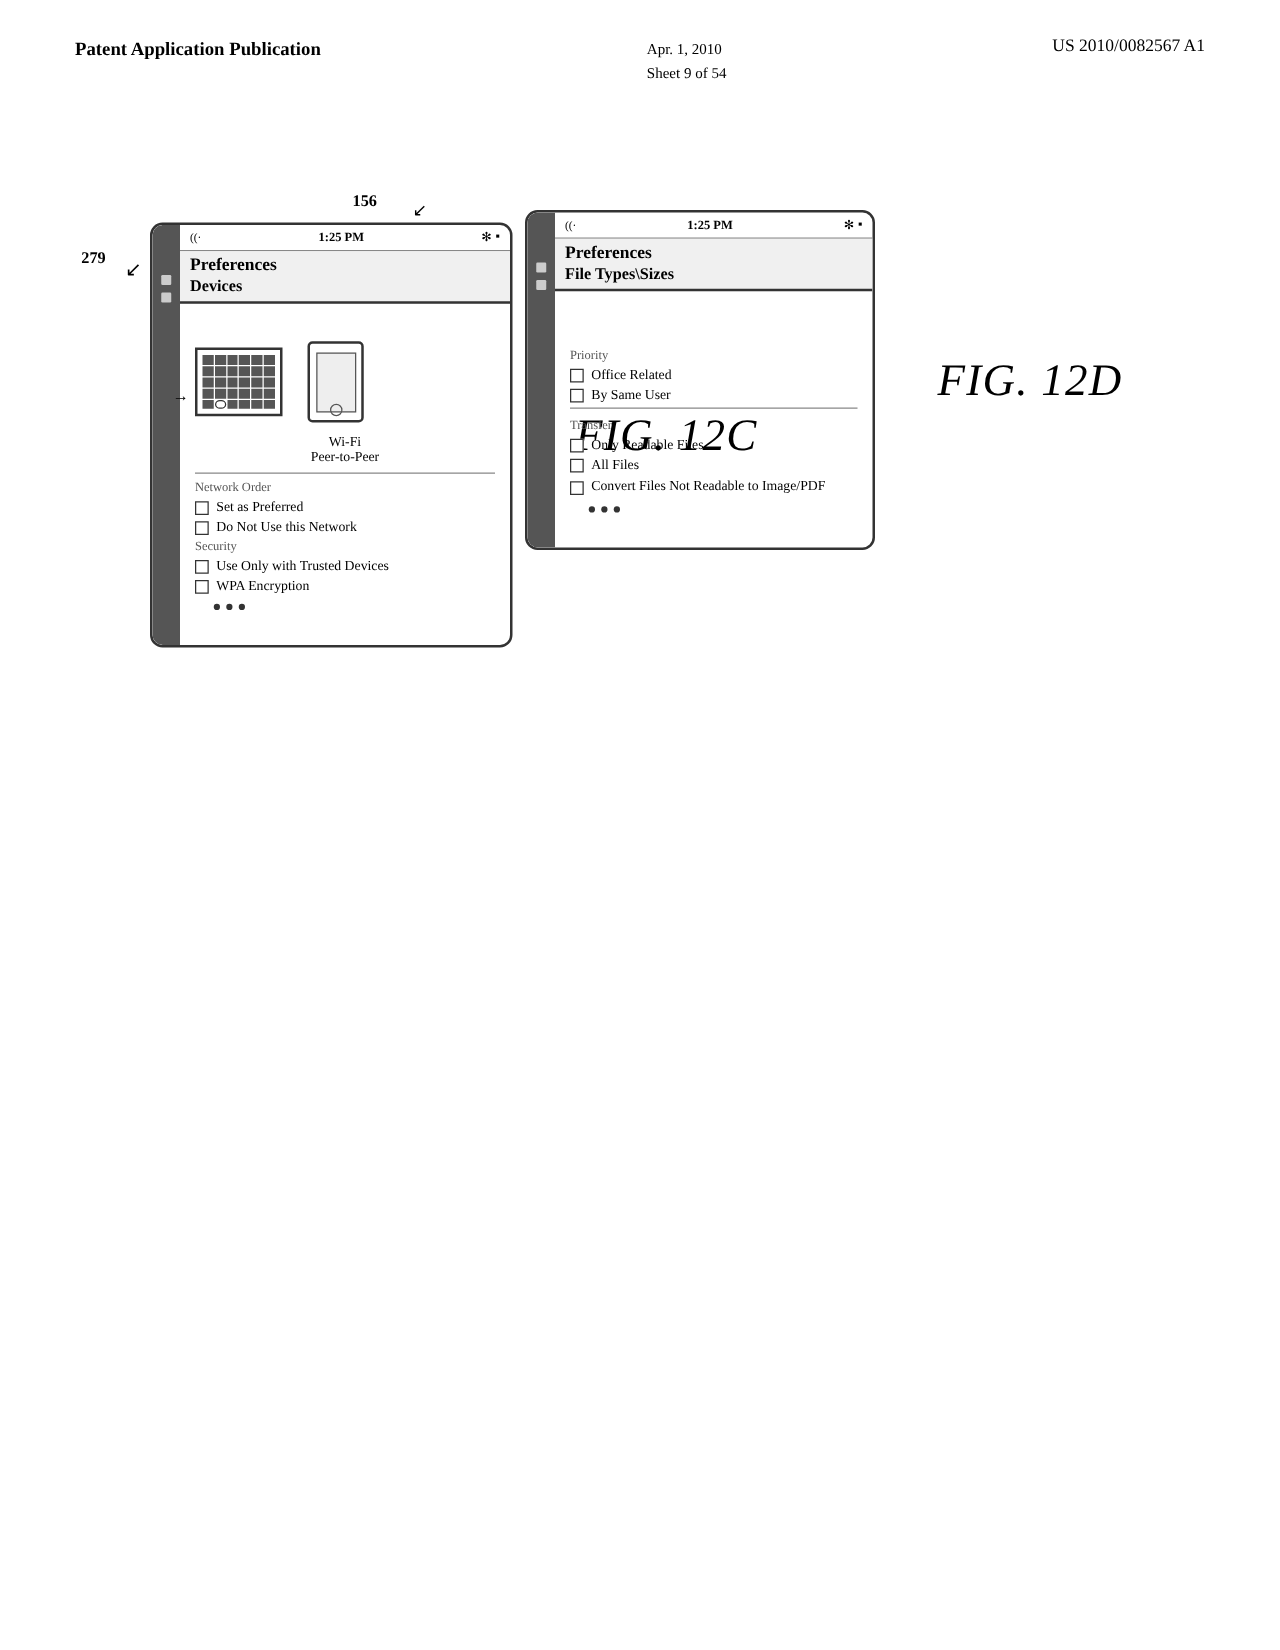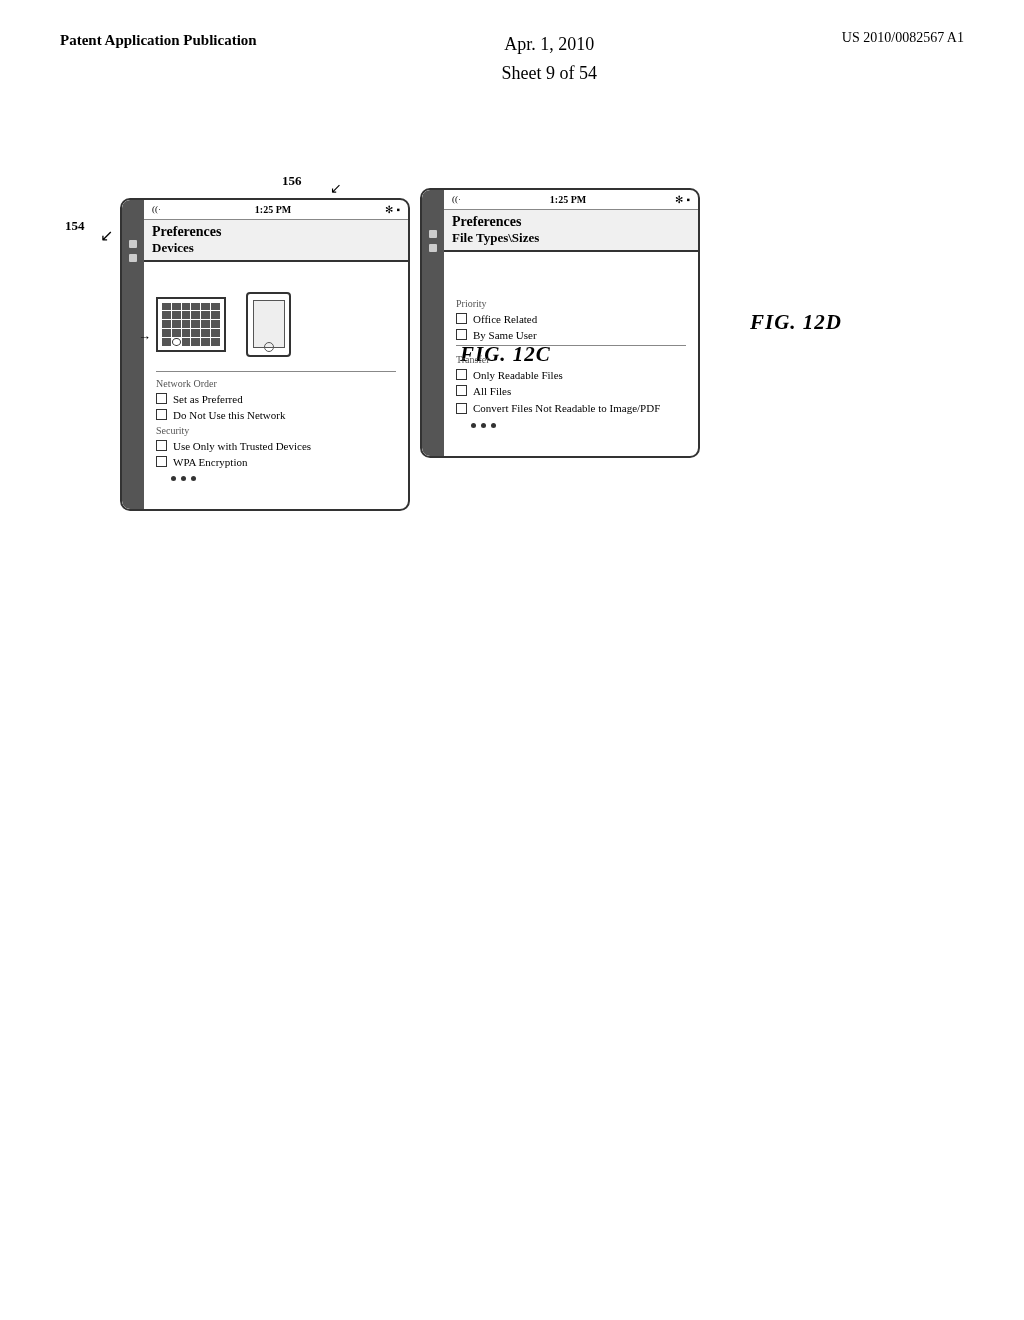--- a/index.html
+++ b/index.html
@@ -20,43 +20,43 @@
       padding: 30px 60px 10px 60px;
       border-bottom: none;
     }
     .header-left {
       font-size: 15px;
       font-weight: bold;
       line-height: 1.4;
       max-width: 360px;
     }
     .header-center {
-      font-size: 18px;
-      text-align: center;
+      font-size: 12px;
+      text-align: left;
       line-height: 1.6;
     }
     .header-right {
       font-size: 14px;
       font-weight: normal;
       text-align: left;
     }
 
     
     .main-content {
       display: flex;
       flex-direction: column;
       align-items: flex-start;
       padding: 40px 60px 40px 60px;
       gap: 60px;
       position: relative;
     }
 
     .fig-label {
-      font-size: 21px;
-      font-weight: bold;
+      font-size: 36px;
+      font-weight: normal;
       writing-mode: horizontal-tb;
       margin-left: 20px;
       align-self: center;
       font-style: italic;
       letter-spacing: 1px;
     }
 
     .phone-status-bar {
       display: flex;
       justify-content: space-between;
@@ -230,21 +230,21 @@
   </div>
   <div class="header-right">
     <span>US 2010/0082567 A1</span>
   </div>
 </div>
 
 <div class="main-content">
 
   <div style="position: relative; margin-left: 60px; margin-top: 60px;">
 
-    <div style="position: absolute; left: -55px; top: 20px; font-size: 13px; font-weight: bold;">154</div>
+    <div style="position: absolute; left: -55px; top: 20px; font-size: 13px; font-weight: bold;">279</div>
     <div style="position: absolute; left: -20px; top: 28px; font-size: 16px;">↙</div>
 
     <div style="position: absolute; left: 162px; top: -25px; font-size: 13px; font-weight: bold;">156</div>
     <div style="position: absolute; left: 210px; top: -18px; font-size: 14px;">↙</div>
 
     <div style="display: flex; align-items: center; gap: 30px;">
 
       <div style="display: flex; border: 2px solid #333; border-radius: 10px; width: 290px; overflow: hidden;">
 
         <div class="sidebar-strip">
@@ -310,20 +310,24 @@
 
                 <div style="position: absolute; left: -18px; bottom: 8px; font-size: 13px;">→</div>
               </div>
 
               <div class="mobile-device">
                 <div class="mobile-screen"></div>
                 <div class="mobile-button"></div>
               </div>
             </div>
 
+            <div class="wi-fi-label">
+              <div>Wi-Fi</div>
+              <div>Peer-to-Peer</div>
+            </div>
 
             <hr class="divider-line">
 
             <div class="section-label">Network Order</div>
             <div class="checkbox-item">
               <div class="checkbox-box"></div>
               <span>Set as Preferred</span>
             </div>
             <div class="checkbox-item">
               <div class="checkbox-box"></div>

